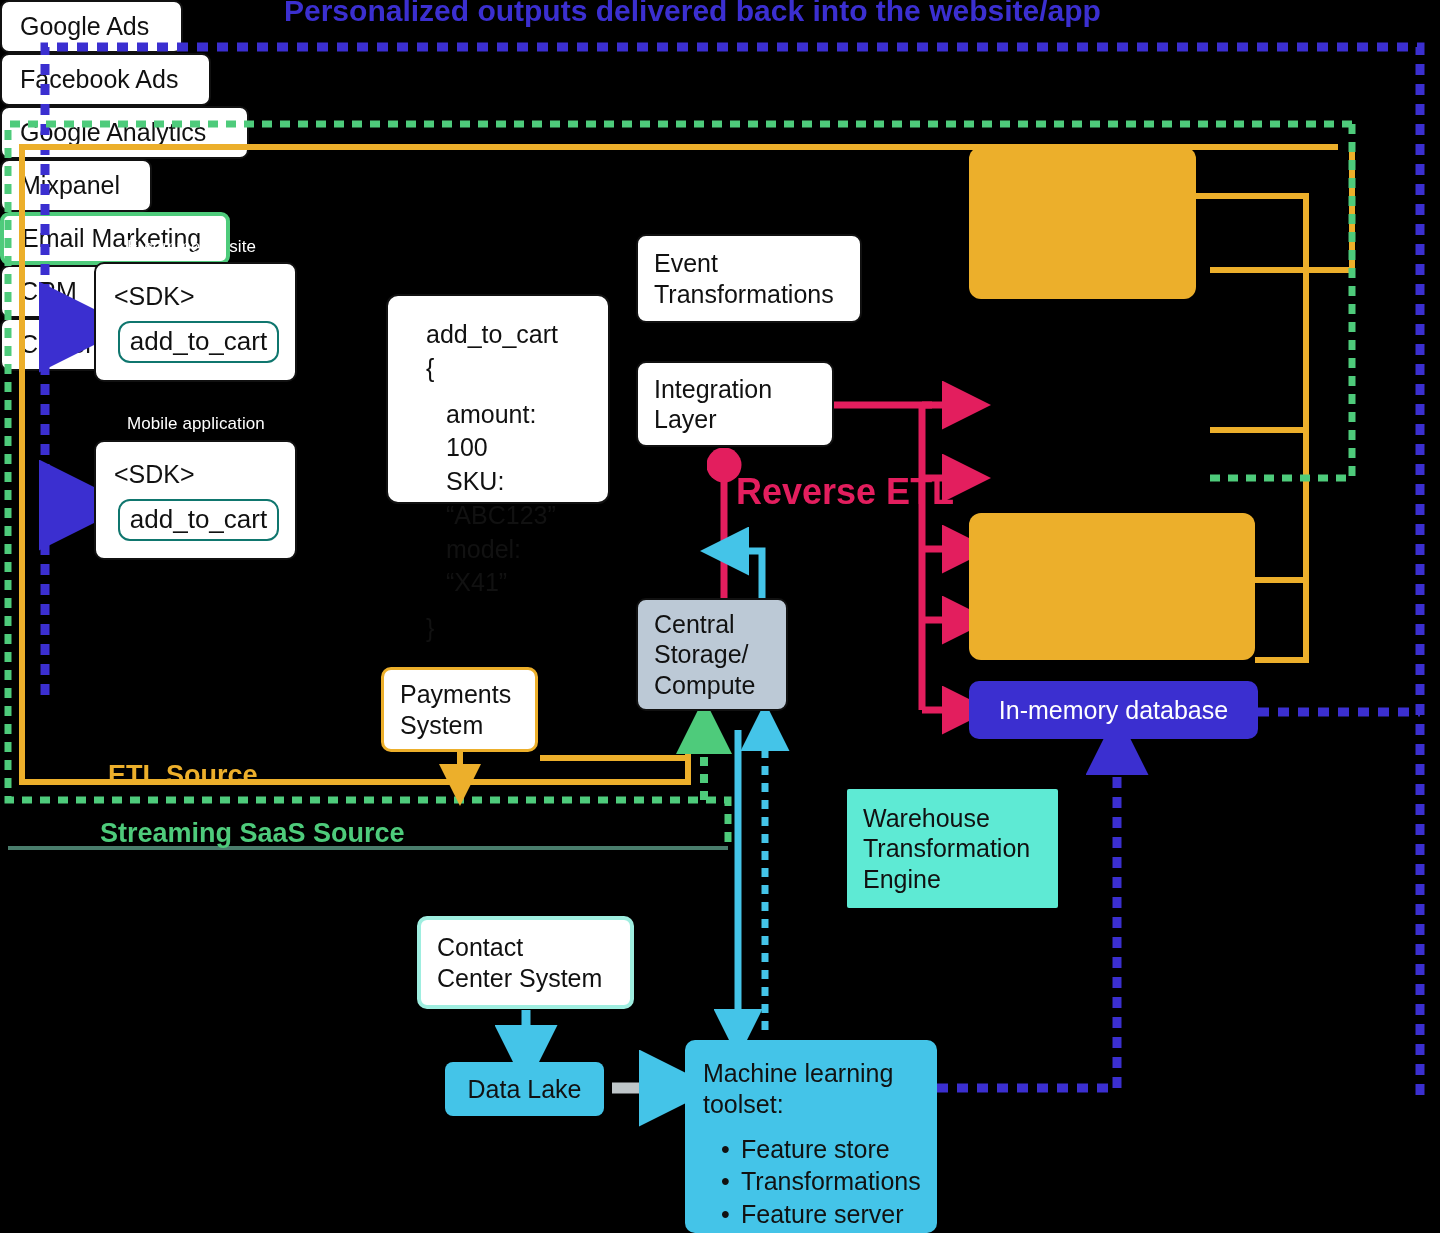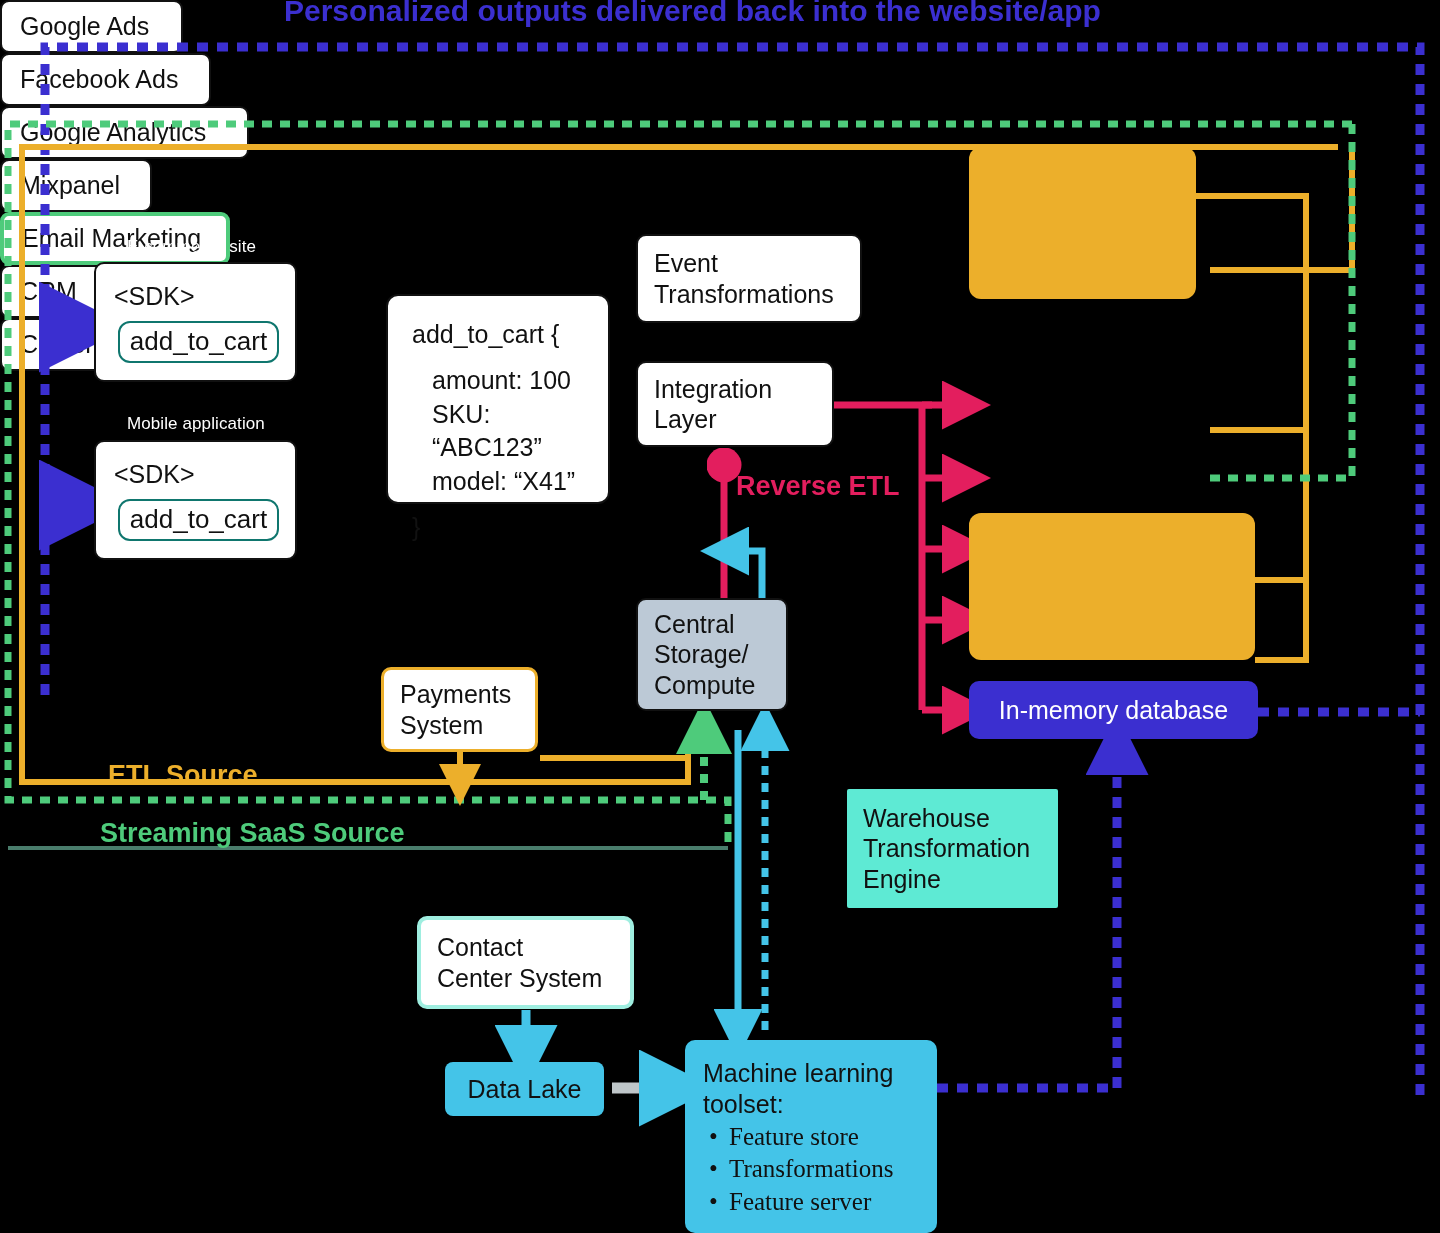--- a/index.html
+++ b/index.html
@@ -13,32 +13,32 @@
   .white-node{background:#fff;color:#111;border:2px solid #111;}
   .plain-label{position:absolute;color:#fff;font-size:17px;letter-spacing:.1px;margin-left:12px;}
   .txt{padding:0 16px;font-size:25px;line-height:1.22;}
 
   .pill{background:#fff;color:#111;border:2px solid #111;border-radius:9px;
         display:flex;align-items:center;padding:0 18px;font-size:25px;box-sizing:border-box;}
 
   .group-box{position:absolute;background:#ECAF2B;border-radius:12px;box-sizing:border-box;}
 
   .code-node{position:absolute;background:#fff;color:#111;border:2px solid #111;border-radius:12px;
-             box-sizing:border-box;padding:22px 24px;font-size:25px;line-height:1.35;}
+             box-sizing:border-box;padding:22px 38px;font-size:25px;line-height:1.35;}
   .code-node .indent{padding-left:20px;}
   .code-node .gap{height:12px;}
 
   .inner-round{border:2px solid #0f766e;border-radius:12px;background:#fff;color:#111;
                display:flex;align-items:center;justify-content:center;font-size:26px;box-sizing:border-box;}
 
   .title{position:absolute;color:#3B2FD0;font-weight:bold;font-size:30px;white-space:nowrap;}
   .route-label{position:absolute;font-weight:bold;white-space:nowrap;}
 
   .ml-list{font-size:25px;line-height:1.3;padding:0 18px;color:#111;}
-  .ml-list ul{margin:0;padding-left:26px;list-style:none;font-family:Liberation Serif, serif;}
+  .ml-list ul{margin:12px;padding-left:26px;list-style:none;}
   .ml-list li{position:relative;}
   .ml-list li::before{content:"\2022";position:absolute;left:-20px;}
 </style>
 </head>
 <body>
 
 <div id="stage">
 
   <div class="title" style="left:284px;top:-6px;">Personalized outputs delivered back into the website/app</div>
 
@@ -140,21 +140,21 @@
     <div class="gap"></div>
     <div>}</div>
   </div>
 
   <div class="node white-node txt" style="left:636px;top:234px;width:226px;height:89px;white-space:pre-line;">Event
 Transformations</div>
 
   <div class="node white-node txt" style="left:636px;top:361px;width:198px;height:86px;white-space:pre-line;">Integration
 Layer</div>
 
-  <div class="route-label" style="left:736px;top:470px;color:#E31E5E;font-size:27px;line-height:1.2;white-space:pre-line;">Reverse ETL</div>
+  <div class="route-label" style="left:736px;top:470px;color:#E31E5E;font-size:36px;line-height:1.2;white-space:pre-line;">Reverse ETL</div>
 
   <div class="node txt" style="left:636px;top:598px;width:152px;height:113px;background:#BCC9D6;color:#111;
               border:2px solid #111;white-space:pre-line;">Central
 Storage/
 Compute</div>
 
   <div class="node txt" style="left:381px;top:667px;width:157px;height:85px;background:#fff;color:#111;
               border:3px solid #ECAF2B;white-space:pre-line;">Payments
 System</div>
 

